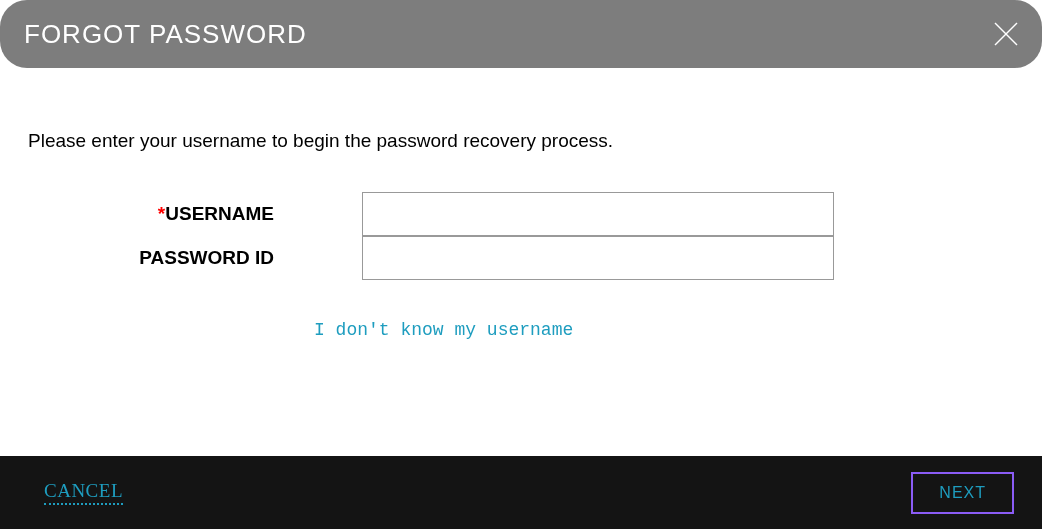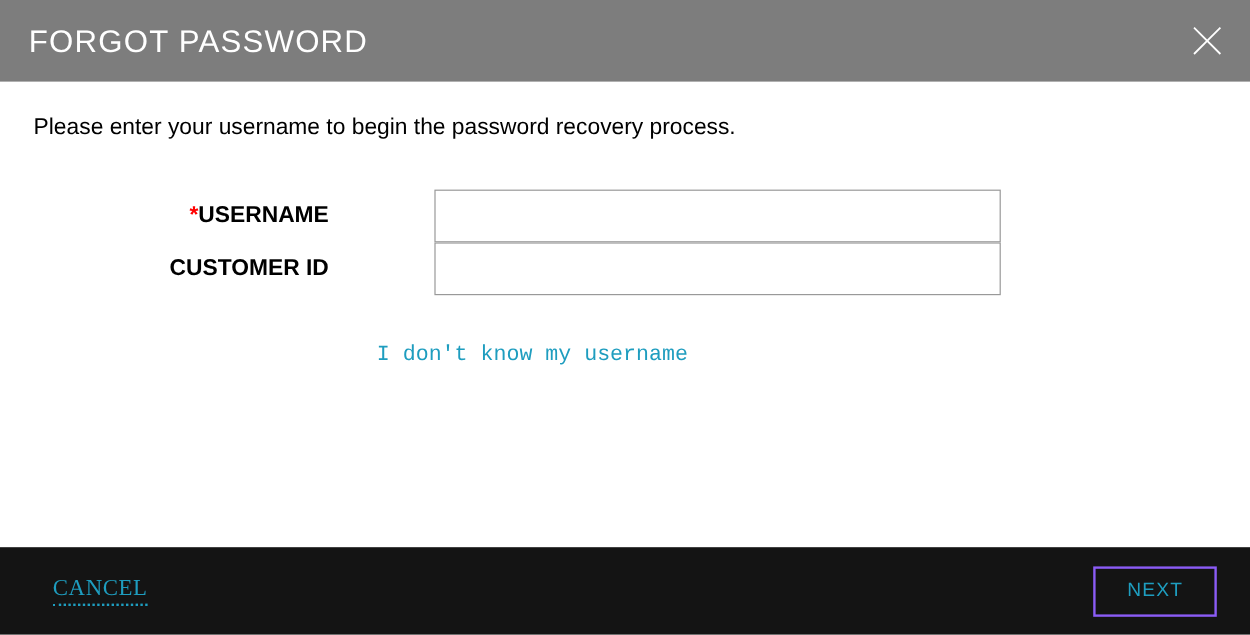--- a/index.html
+++ b/index.html
@@ -17,35 +17,36 @@
       overflow: hidden;
     }
     .header {
       background: #7d7d7d;
       color: #ffffff;
       height: 68px;
       display: flex;
       align-items: center;
       justify-content: space-between;
       padding: 0 22px 0 24px;
+      border-radius: 27px;
     }
     .header-title {
       font-size: 26px;
       font-weight: 400;
       letter-spacing: 1px;
     }
     .close-icon {
       cursor: pointer;
       display: flex;
       align-items: center;
       justify-content: center;
     }
     .content {
       flex: 1;
-      padding: 28px 28px 0 28px;
+      padding: 62px 28px 0 28px;
     }
     .instructions {
       font-size: 19px;
       color: #000000;
       margin-bottom: 40px;
     }
     .field-row {
       display: flex;
       align-items: center;
       height: 44px;
@@ -130,21 +131,21 @@
   <div class="instructions">Please enter your username to begin the password recovery process.</div>
 
   <div class="field-row">
     <div class="field-label">
       <span class="required-star">*</span><span>USERNAME</span>
     </div>
     <input type="text" class="field-input" value="" style="">
   </div>
 
   <div class="field-row">
-    <div class="field-label">CUSTOMER ID</div>
+    <div class="field-label">PASSWORD ID</div>
     <input type="text" class="field-input" value="" style="">
   </div>
 
   <div class="link-row">
     <a class="link">I don't know my username</a>
   </div>
 </div>
 
 <div class="footer">
   <span class="cancel-link">CANCEL</span>

